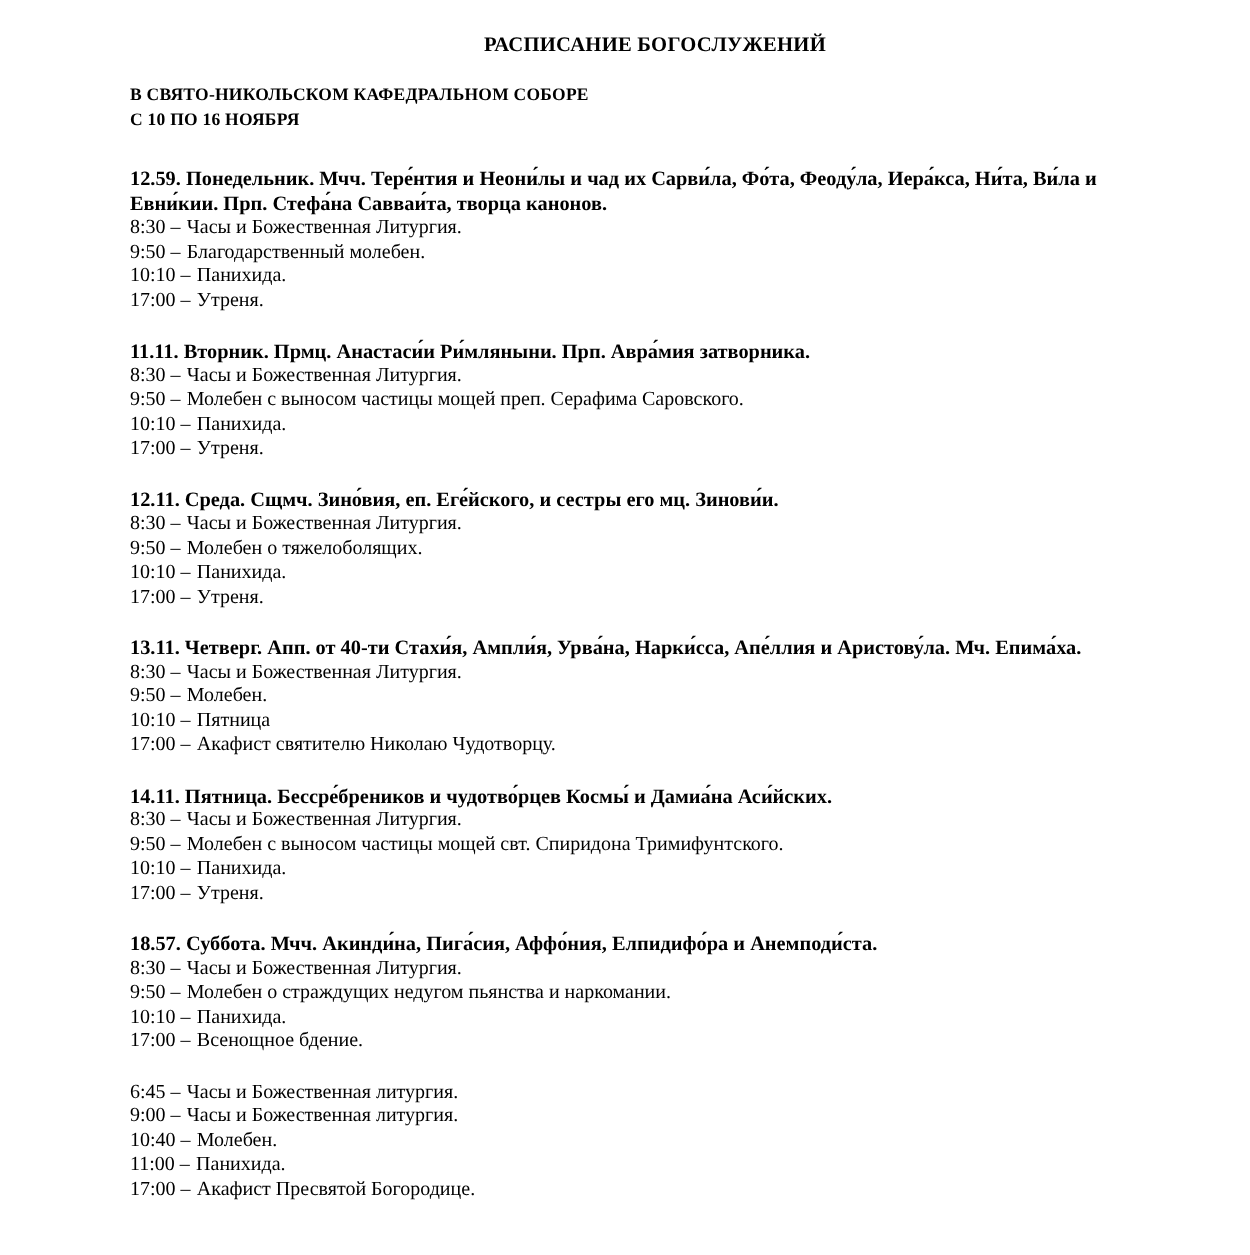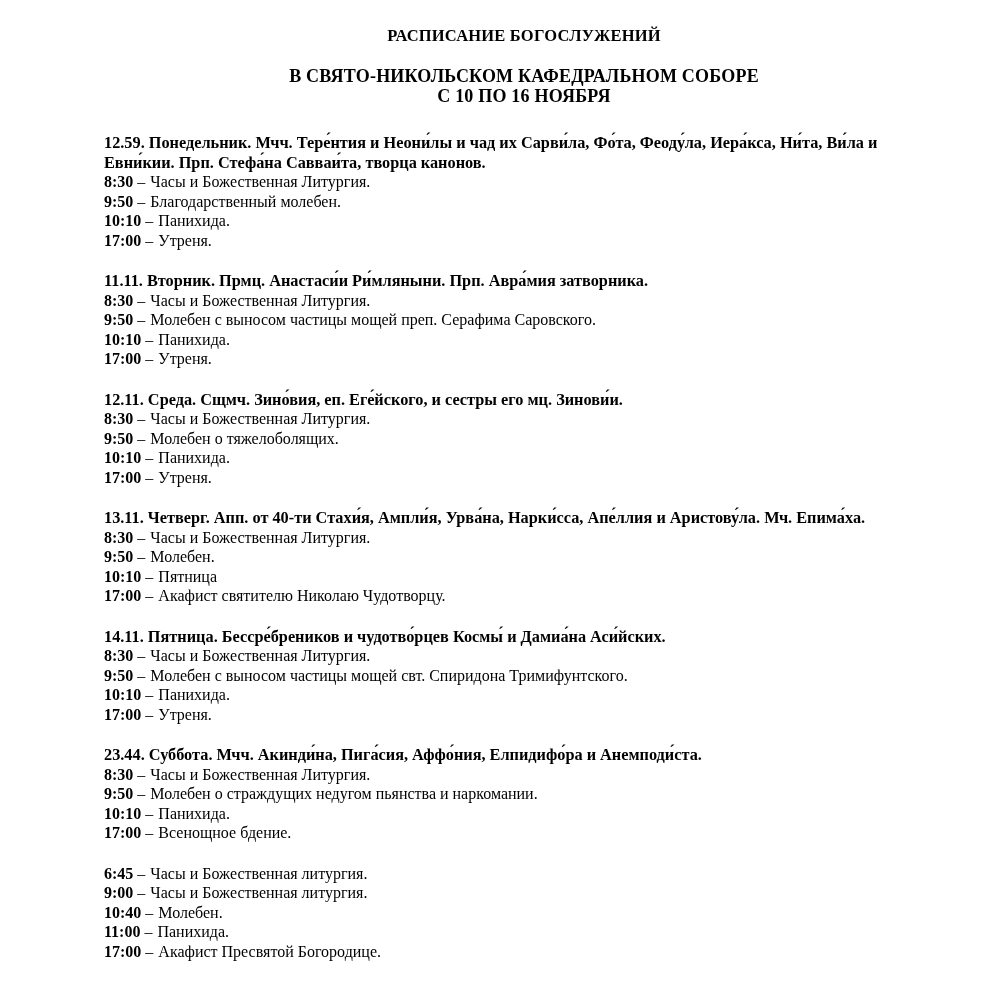--- a/index.html
+++ b/index.html
@@ -19,39 +19,38 @@
   }
   .doc-title {
     text-align: center;
     font-weight: bold;
     font-size: 16.5px;
     line-height: 20px;
     letter-spacing: 0.2px;
   }
   .doc-subtitle {
     margin-top: 21px;
-    text-align: center;
     font-weight: bold;
-    font-size: 18px;
+    font-size: 14px;
     line-height: 19.5px;
     letter-spacing: 0.2px;
   }
   .schedule {
     margin-top: 27px;
     font-size: 16px;
     line-height: 19.5px;
   }
   .section { margin-top: 21px; }
   .section:first-child { margin-top: 0; }
   .section-header {
     font-weight: bold;
     font-size: 16.3px;
   }
   .svc { }
-  .svc-time { font-weight: bold; text-align: right; }
+  .svc-time { font-weight: normal; text-align: right; }
   .dash { margin: 0 1px 0 4px; }
 </style>
 </head>
 <body>
 
 <div class="page">
 
   <div class="doc-title">РАСПИСАНИЕ БОГОСЛУЖЕНИЙ</div>
 
   <div class="doc-subtitle">
@@ -95,21 +94,21 @@
 
     <div class="section">
       <div class="section-header">14.11.  Пятница. Бессре́бреников и чудотво́рцев Космы́ и Дамиа́на Аси́йских.</div>
       <div class="svc"><span class="svc-time">8:30</span><span class="dash">–</span> <span class="svc-desc">Часы и Божественная Литургия.</span></div>
       <div class="svc"><span class="svc-time">9:50</span><span class="dash">–</span> <span class="svc-desc">Молебен с выносом частицы мощей свт. Спиридона Тримифунтского.</span></div>
       <div class="svc"><span class="svc-time">10:10</span><span class="dash">–</span> <span class="svc-desc">Панихида.</span></div>
       <div class="svc"><span class="svc-time">17:00</span><span class="dash">–</span> <span class="svc-desc">Утреня.</span></div>
     </div>
 
     <div class="section">
-      <div class="section-header">23.44. Суббота. Мчч. Акинди́на, Пига́сия, Аффо́ния, Елпидифо́ра и Анемподи́ста.</div>
+      <div class="section-header">18.57. Суббота. Мчч. Акинди́на, Пига́сия, Аффо́ния, Елпидифо́ра и Анемподи́ста.</div>
       <div class="svc"><span class="svc-time">8:30</span><span class="dash">–</span> <span class="svc-desc">Часы и Божественная Литургия.</span></div>
       <div class="svc"><span class="svc-time">9:50</span><span class="dash">–</span> <span class="svc-desc">Молебен о страждущих недугом пьянства и наркомании.</span></div>
       <div class="svc"><span class="svc-time">10:10</span><span class="dash">–</span> <span class="svc-desc">Панихида.</span></div>
       <div class="svc"><span class="svc-time">17:00</span><span class="dash">–</span> <span class="svc-desc">Всенощное бдение.</span></div>
     </div>
 
     <div class="section">
       <div class="svc"><span class="svc-time">6:45</span><span class="dash">–</span> <span class="svc-desc">Часы и Божественная литургия.</span></div>
       <div class="svc"><span class="svc-time">9:00</span><span class="dash">–</span> <span class="svc-desc">Часы и Божественная литургия.</span></div>
       <div class="svc"><span class="svc-time">10:40</span><span class="dash">–</span> <span class="svc-desc">Молебен.</span></div>

